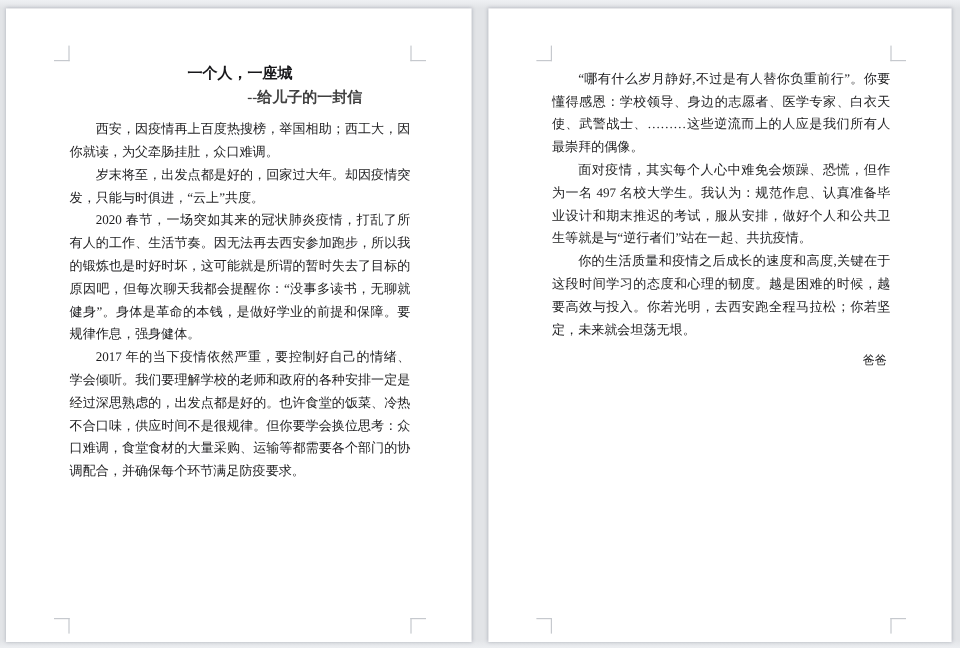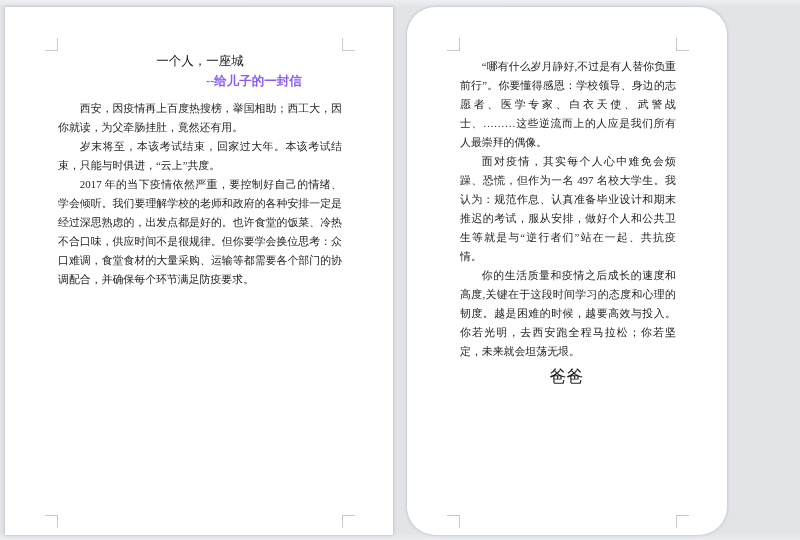--- a/index.html
+++ b/index.html
@@ -6,49 +6,50 @@
   body{
     width:800px;height:540px;overflow:hidden;position:relative;
     background:linear-gradient(180deg,#eef0f3 0px,#e2e4e7 7px,#e2e4e7 533px,#eceef1 540px);
     font-family:"Liberation Serif","DejaVu Serif",serif;
   }
   .page{
     position:absolute;top:7px;height:528px;background:#ffffff;
     box-shadow:0 0 3px rgba(108,116,130,0.45);
   }
   #page1{left:5px;width:388px;}
-  #page2{left:407px;width:320px;border-radius:28px;}
+  #page2{left:407px;width:386px;}
   .textarea{position:absolute;left:53px;right:51px;top:44px;bottom:20px;}
   .mark{position:absolute;width:12px;height:12px;}
   .mark.tl{left:-13px;top:-13px;border-right:1px solid #c6c9ce;border-bottom:1px solid #c6c9ce;}
   .mark.tr{right:-13px;top:-13px;border-left:1px solid #c6c9ce;border-bottom:1px solid #c6c9ce;}
   .mark.bl{left:-13px;bottom:-13px;border-right:1px solid #c6c9ce;border-top:1px solid #c6c9ce;}
   .mark.br{right:-13px;bottom:-13px;border-left:1px solid #c6c9ce;border-top:1px solid #c6c9ce;}
-  .title{margin:0;font-size:12.5px;font-weight:normal;text-align:center;line-height:20px;color:#17171a;}
-  .subtitle{margin:0 0 8px 0;font-size:12.5px;font-weight:bold;text-align:left;padding-left:148px;line-height:20px;color:#8b5cf6;}
+  .title{margin:0;font-size:12.5px;font-weight:bold;text-align:center;line-height:20px;color:#17171a;}
+  .subtitle{margin:0 0 8px 0;font-size:12.5px;font-weight:bold;text-align:left;padding-left:148px;line-height:20px;color:#404040;}
   .para{margin:0;font-size:10.9px;line-height:19px;text-align:justify;text-indent:2em;color:#1d1d1f;letter-spacing:0;}
   #page2 .content{padding-top:6px;}
-  .signature{margin:6px 0 0 0;font-size:17px;line-height:19px;text-align:center;text-indent:0;padding-right:3px;color:#1d1d1f;}
+  .signature{margin:6px 0 0 0;font-size:10px;line-height:19px;text-align:right;text-indent:0;padding-right:3px;color:#1d1d1f;}
 </style>
 </head>
 <body>
 
 <div>
 
   <div class="page" id="page1">
     <div class="textarea">
       <div class="mark tl"></div>
       <div class="mark tr"></div>
       <div class="mark bl"></div>
       <div class="mark br"></div>
       <div class="content">
         <p class="title">一个人，一座城</p>
         <p class="subtitle">--给儿子的一封信</p>
-        <p class="para">西安，因疫情再上百度热搜榜，举国相助；西工大，因你就读，为父牵肠挂肚，竟然还有用。</p>
-        <p class="para">岁末将至，本该考试结束，回家过大年。本该考试结束，只能与时俱进，“云上”共度。</p>
+        <p class="para">西安，因疫情再上百度热搜榜，举国相助；西工大，因你就读，为父牵肠挂肚，众口难调。</p>
+        <p class="para">岁末将至，出发点都是好的，回家过大年。却因疫情突发，只能与时俱进，“云上”共度。</p>
+        <p class="para">2020 春节，一场突如其来的冠状肺炎疫情，打乱了所有人的工作、生活节奏。因无法再去西安参加跑步，所以我的锻炼也是时好时坏，这可能就是所谓的暂时失去了目标的原因吧，但每次聊天我都会提醒你：“没事多读书，无聊就健身”。身体是革命的本钱，是做好学业的前提和保障。要规律作息，强身健体。</p>
         <p class="para">2017 年的当下疫情依然严重，要控制好自己的情绪、学会倾听。我们要理解学校的老师和政府的各种安排一定是经过深思熟虑的，出发点都是好的。也许食堂的饭菜、冷热不合口味，供应时间不是很规律。但你要学会换位思考：众口难调，食堂食材的大量采购、运输等都需要各个部门的协调配合，并确保每个环节满足防疫要求。</p>
       </div>
     </div>
   </div>
 
   <div class="page" id="page2">
     <div class="textarea">
       <div class="mark tl"></div>
       <div class="mark tr"></div>
       <div class="mark bl"></div>

